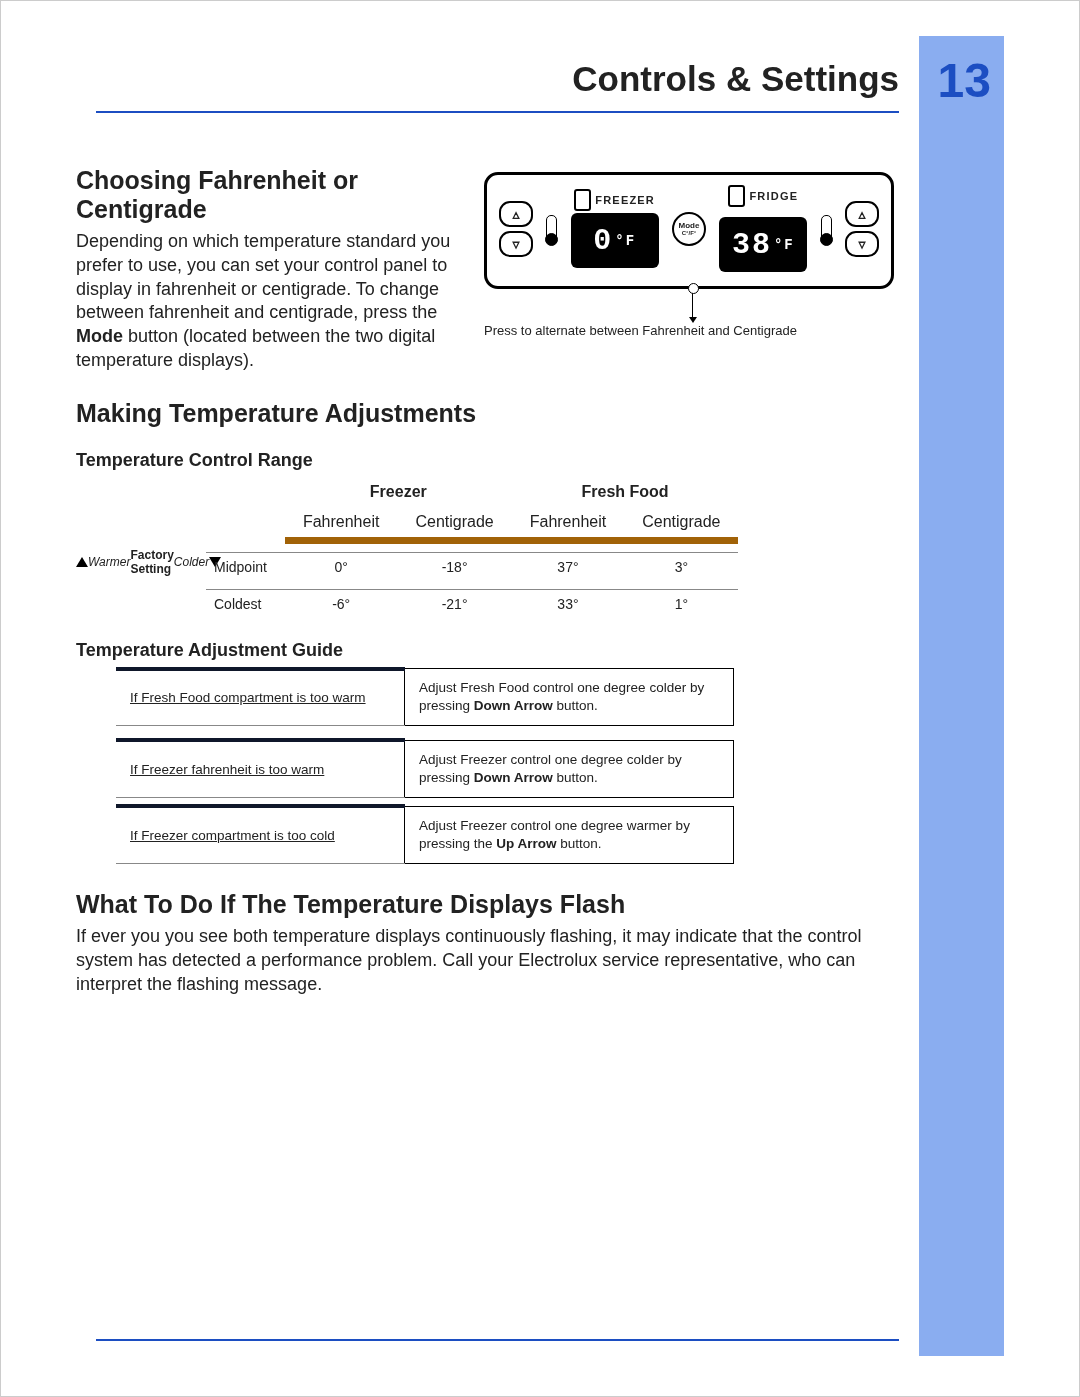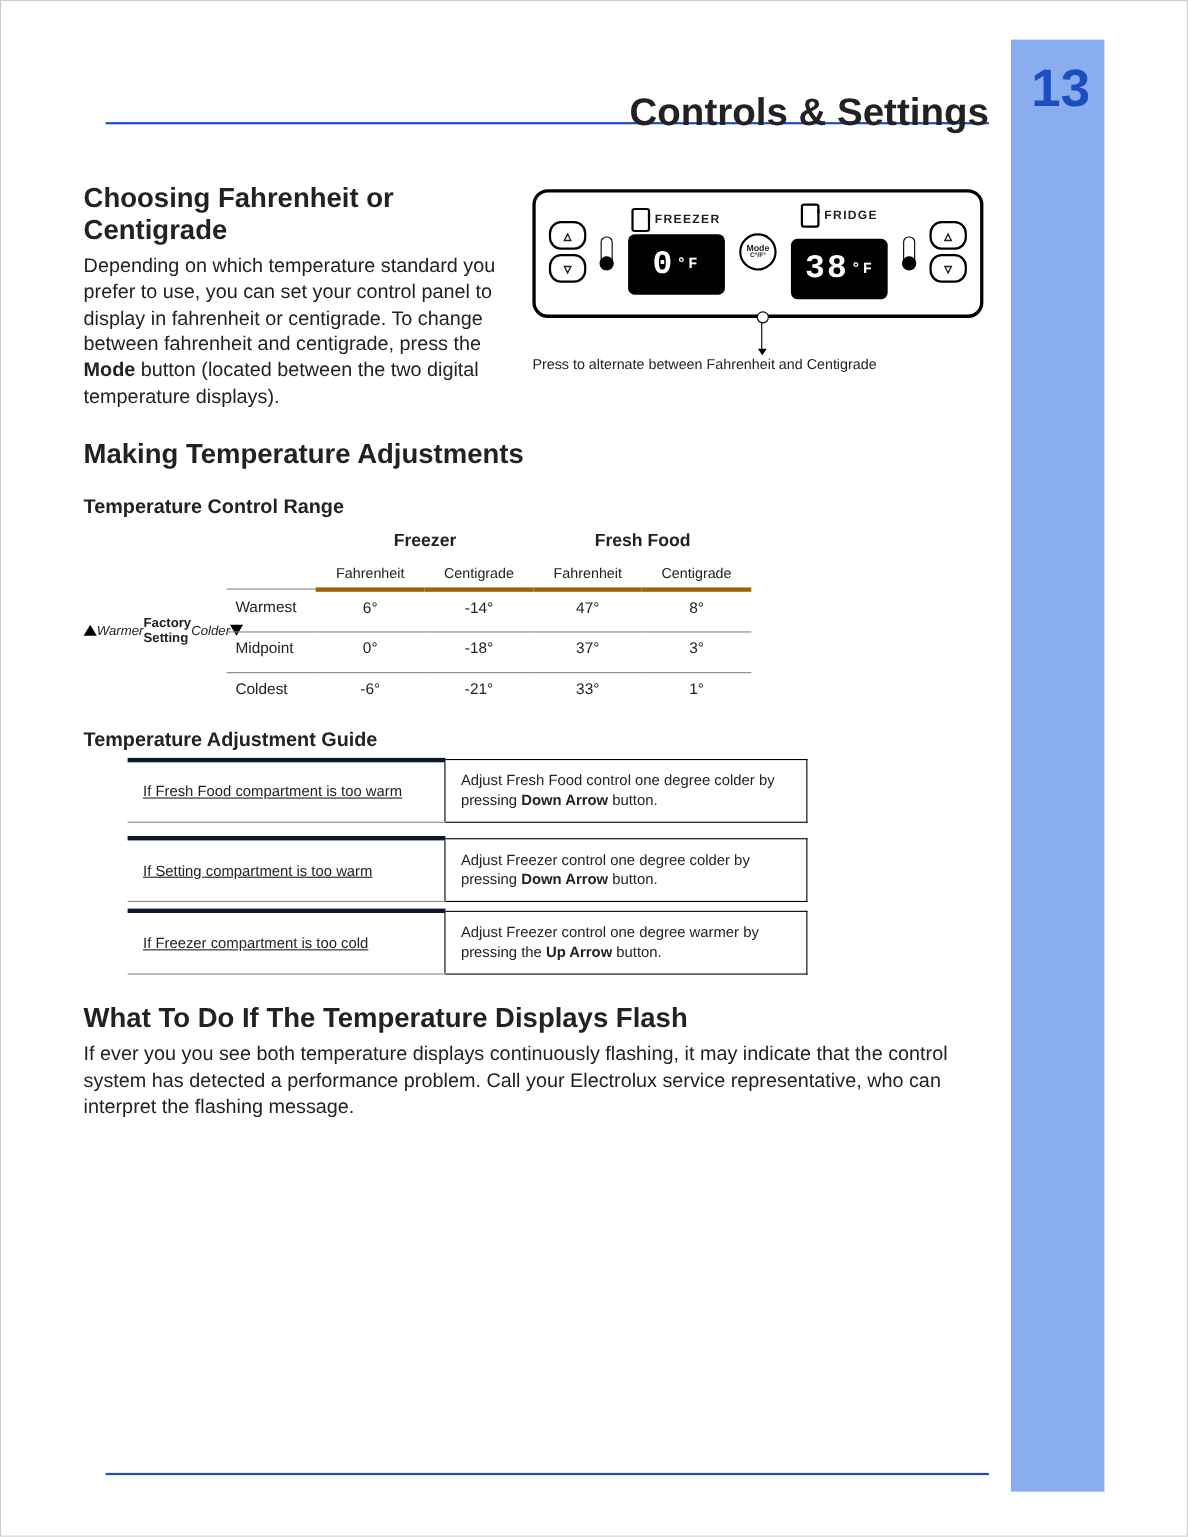--- a/index.html
+++ b/index.html
@@ -23,21 +23,21 @@
   .sidebar{
     position:absolute;top:35px;right:75px;width:85px;height:1320px;
     background:var(--lightblue);
   }
   
   .page-num-wrap{
     position:absolute;top:52px;right:88px;z-index:3;
     font-size:48px;font-weight:bold;color:var(--blue);
   }
   .title-wrap{
-    position:absolute;top:58px;right:180px;text-align:left;z-index:3;margin-top:24px;
+    position:absolute;top:58px;right:180px;text-align:left;z-index:3;
   }
   .title-wrap .t{font-size:35px;font-weight:bold;}
   .rule{
     position:absolute;left:95px;right:180px;top:110px;height:2px;background:var(--blue);
   }
   .content{
     margin-top:130px;margin-right:110px;
   }
   h2{font-size:25px;margin:26px 0 6px 0;}
   p{font-size:18px;line-height:1.32;margin:4px 0 10px 0;}
@@ -83,21 +83,21 @@
   .arrow-dn{width:0;height:0;border-left:6px solid transparent;border-right:6px solid transparent;border-top:10px solid #000;}
   .vline{width:1px;flex:1;background:#000;margin:2px 0;}
   .range-left .lab{font-style:italic;font-size:12px;margin:2px 0;}
   .factory{font-weight:bold;font-size:12px;font-style:normal !important;}
   table.range{border-collapse:collapse;font-size:14px;}
   table.range th,table.range td{padding:6px 18px;text-align:center;}
   table.range .grp{font-weight:bold;font-size:16px;}
   table.range td.lbl{text-align:left;padding-left:8px;border-top:1px solid #888;}
   table.range tr.datarow td{border-top:1px solid #888;}
   table.range tr.spacer td{height:8px;border:none;padding:0;}
-  table.range th.sub{font-weight:normal;font-size:13px;border-bottom:4px solid #a16207;}
+  table.range th.sub{font-weight:normal;font-size:16px;border-bottom:7px solid #a16207;}
 
   
   table.guide{border-collapse:collapse;font-size:13.5px;margin-top:6px;margin-left:40px;}
   table.guide td{padding:10px 14px;vertical-align:middle;line-height:1.35;}
   table.guide td.left{border-top:4px solid #0f172a;border-bottom:1px solid #888;width:260px;text-decoration:underline;}
   table.guide td.right{border:1.5px solid #000;width:300px;}
   table.guide tr.gsp td{height:6px;padding:0;border:none;}
 
   .bottom-rule{
     position:absolute;left:95px;right:180px;bottom:55px;height:2px;background:var(--blue);
@@ -191,27 +191,20 @@
           <td class="grp" colspan="2">Freezer</td>
           <td class="grp" colspan="2">Fresh Food</td>
         </tr>
         <tr>
           <td></td>
           <th class="sub">Fahrenheit</th>
           <th class="sub">Centigrade</th>
           <th class="sub">Fahrenheit</th>
           <th class="sub">Centigrade</th>
         </tr>
-        <tr class="datarow">
-          <td class="lbl">Warmest</td>
-          <td>6°</td>
-          <td>-14°</td>
-          <td>47°</td>
-          <td>8°</td>
-        </tr>
         <tr class="spacer">
               <td colspan="5"></td>
             </tr>
         <tr class="datarow">
           <td class="lbl">Midpoint</td>
           <td>0°</td>
           <td>-18°</td>
           <td>37°</td>
           <td>3°</td>
         </tr>
@@ -241,21 +234,21 @@
       </tr>
       <tr class="gsp">
             <td></td>
             <td></td>
           </tr>
       <tr class="gsp">
             <td></td>
             <td></td>
           </tr>
       <tr>
-        <td class="left">If Setting compartment is too warm</td>
+        <td class="left">If Freezer fahrenheit is too warm</td>
         <td class="right">
           <span>Adjust Freezer control one degree colder by pressing </span><span class="bold">Down Arrow</span><span> button.</span>
         </td>
       </tr>
       <tr class="gsp">
             <td></td>
             <td></td>
           </tr>
       <tr>
         <td class="left">If Freezer compartment is too cold</td>

